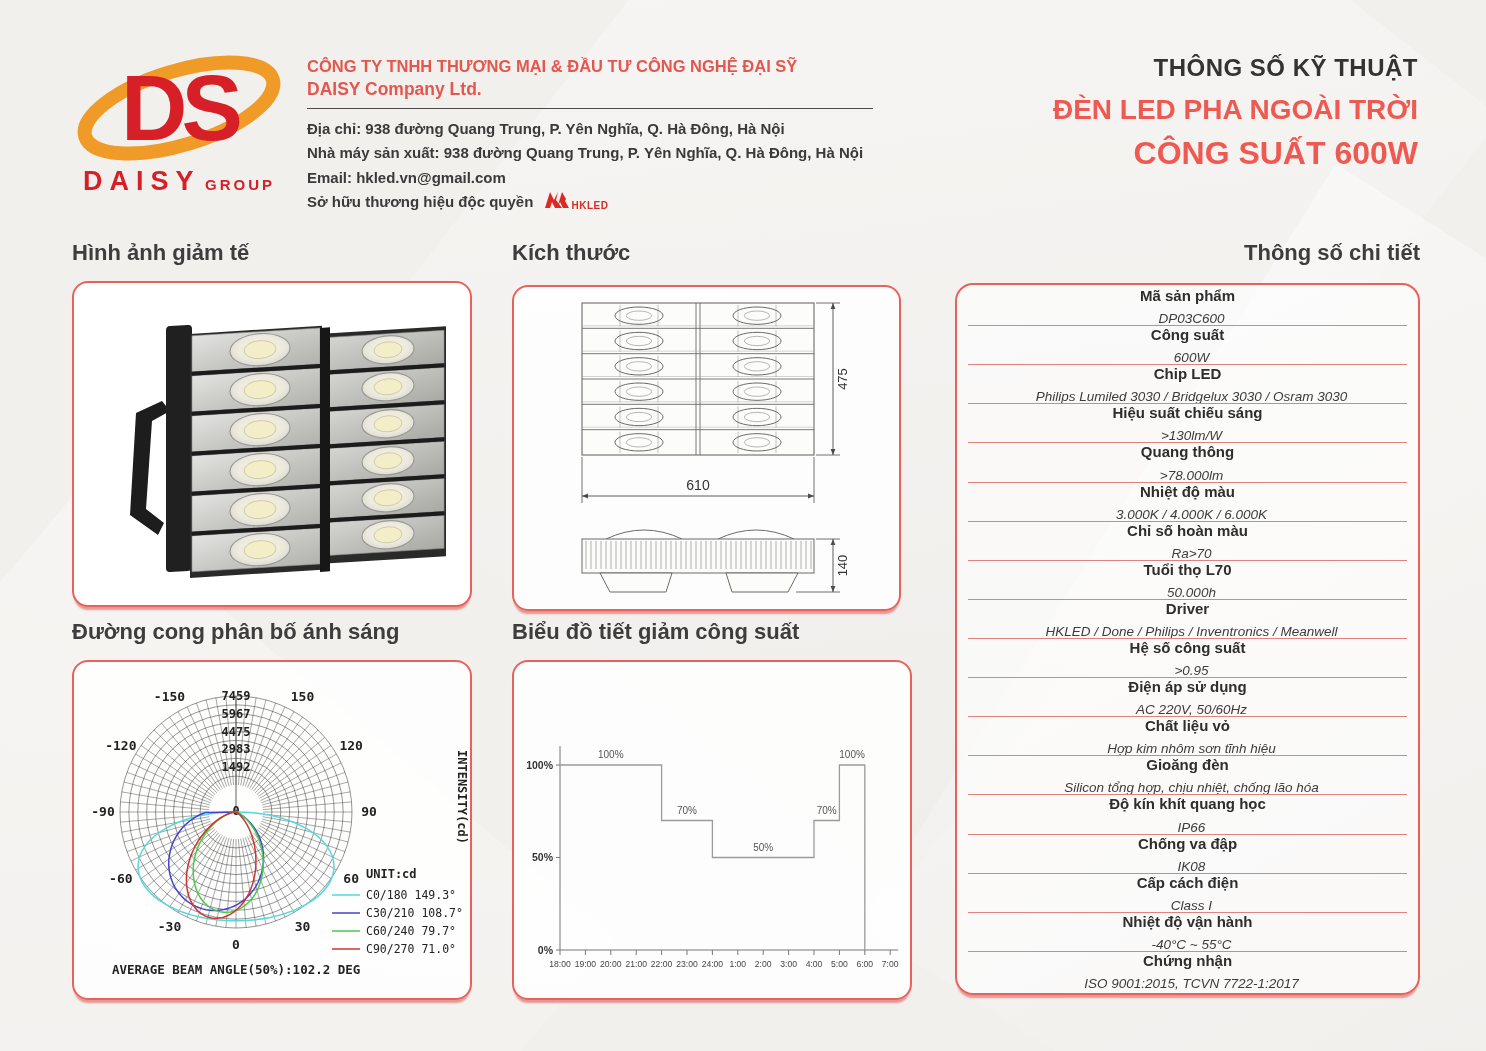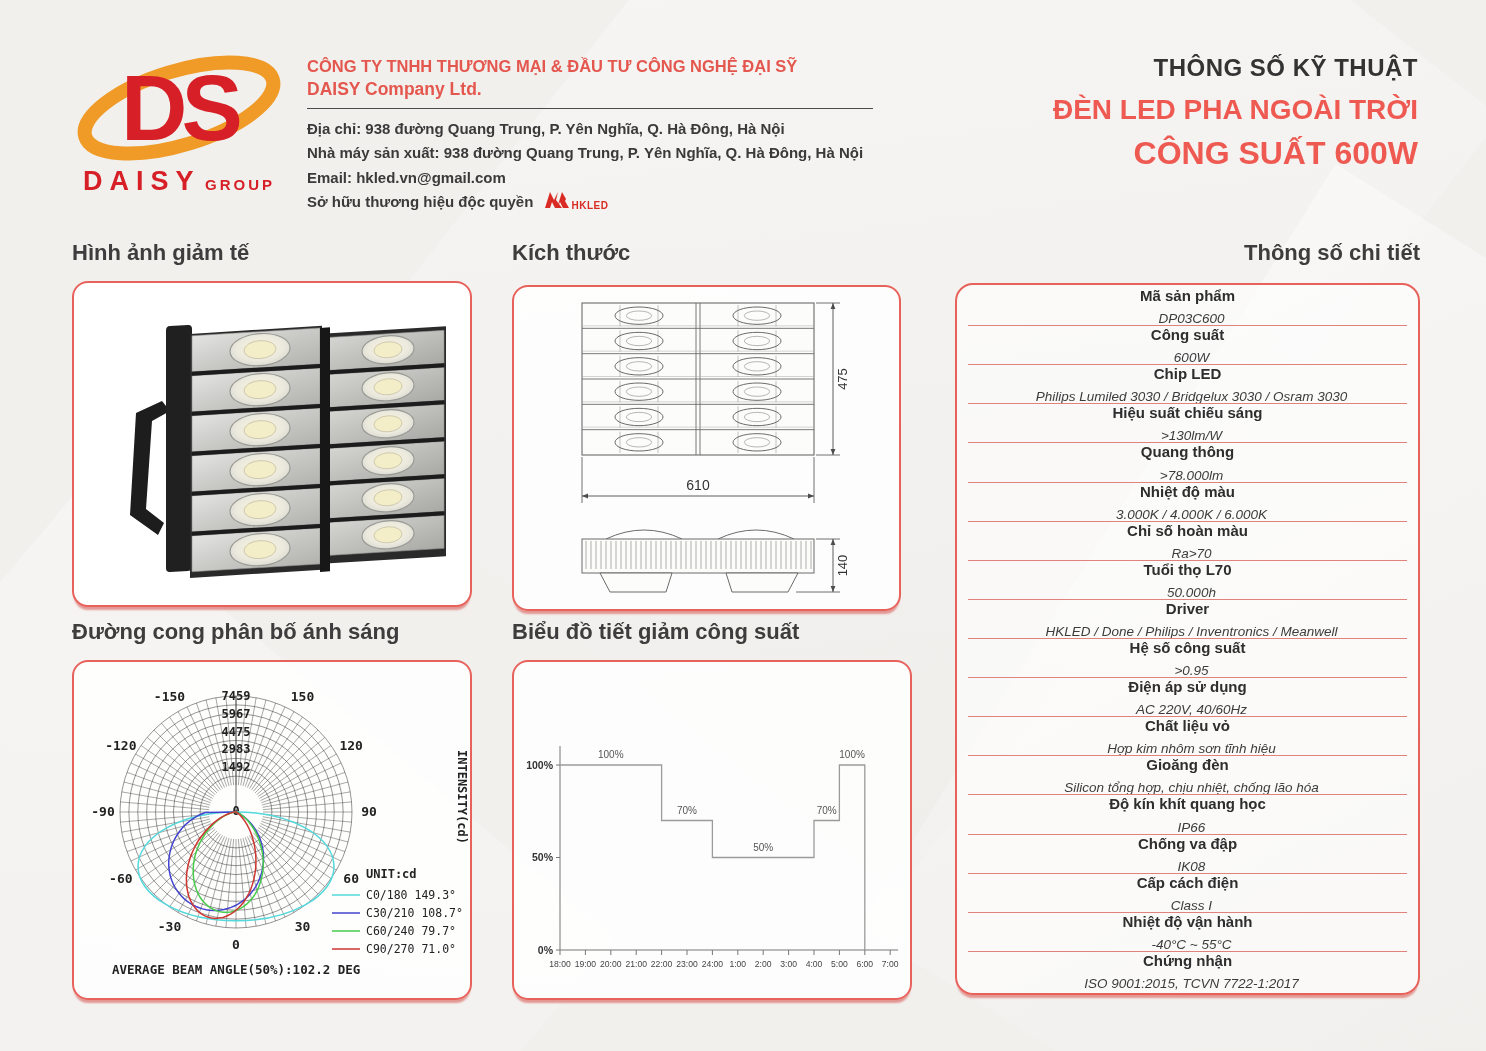--- a/index.html
+++ b/index.html
@@ -514,21 +514,21 @@
       <div class="spec-row">
         <span class="spec-label">Driver</span>
         <span class="spec-value">HKLED / Done / Philips / Inventronics / Meanwell</span>
       </div>
       <div class="spec-row">
         <span class="spec-label">Hệ số công suất</span>
         <span class="spec-value">&gt;0.95</span>
       </div>
       <div class="spec-row">
         <span class="spec-label">Điện áp sử dụng</span>
-        <span class="spec-value">AC 220V, 40/60Hz</span>
+        <span class="spec-value">AC 220V, 50/60Hz</span>
       </div>
       <div class="spec-row">
         <span class="spec-label">Chất liệu vỏ</span>
         <span class="spec-value">Hợp kim nhôm sơn tĩnh hiệu</span>
       </div>
       <div class="spec-row">
         <span class="spec-label">Gioăng đèn</span>
         <span class="spec-value">Silicon tổng hợp, chịu nhiệt, chống lão hóa</span>
       </div>
       <div class="spec-row">

